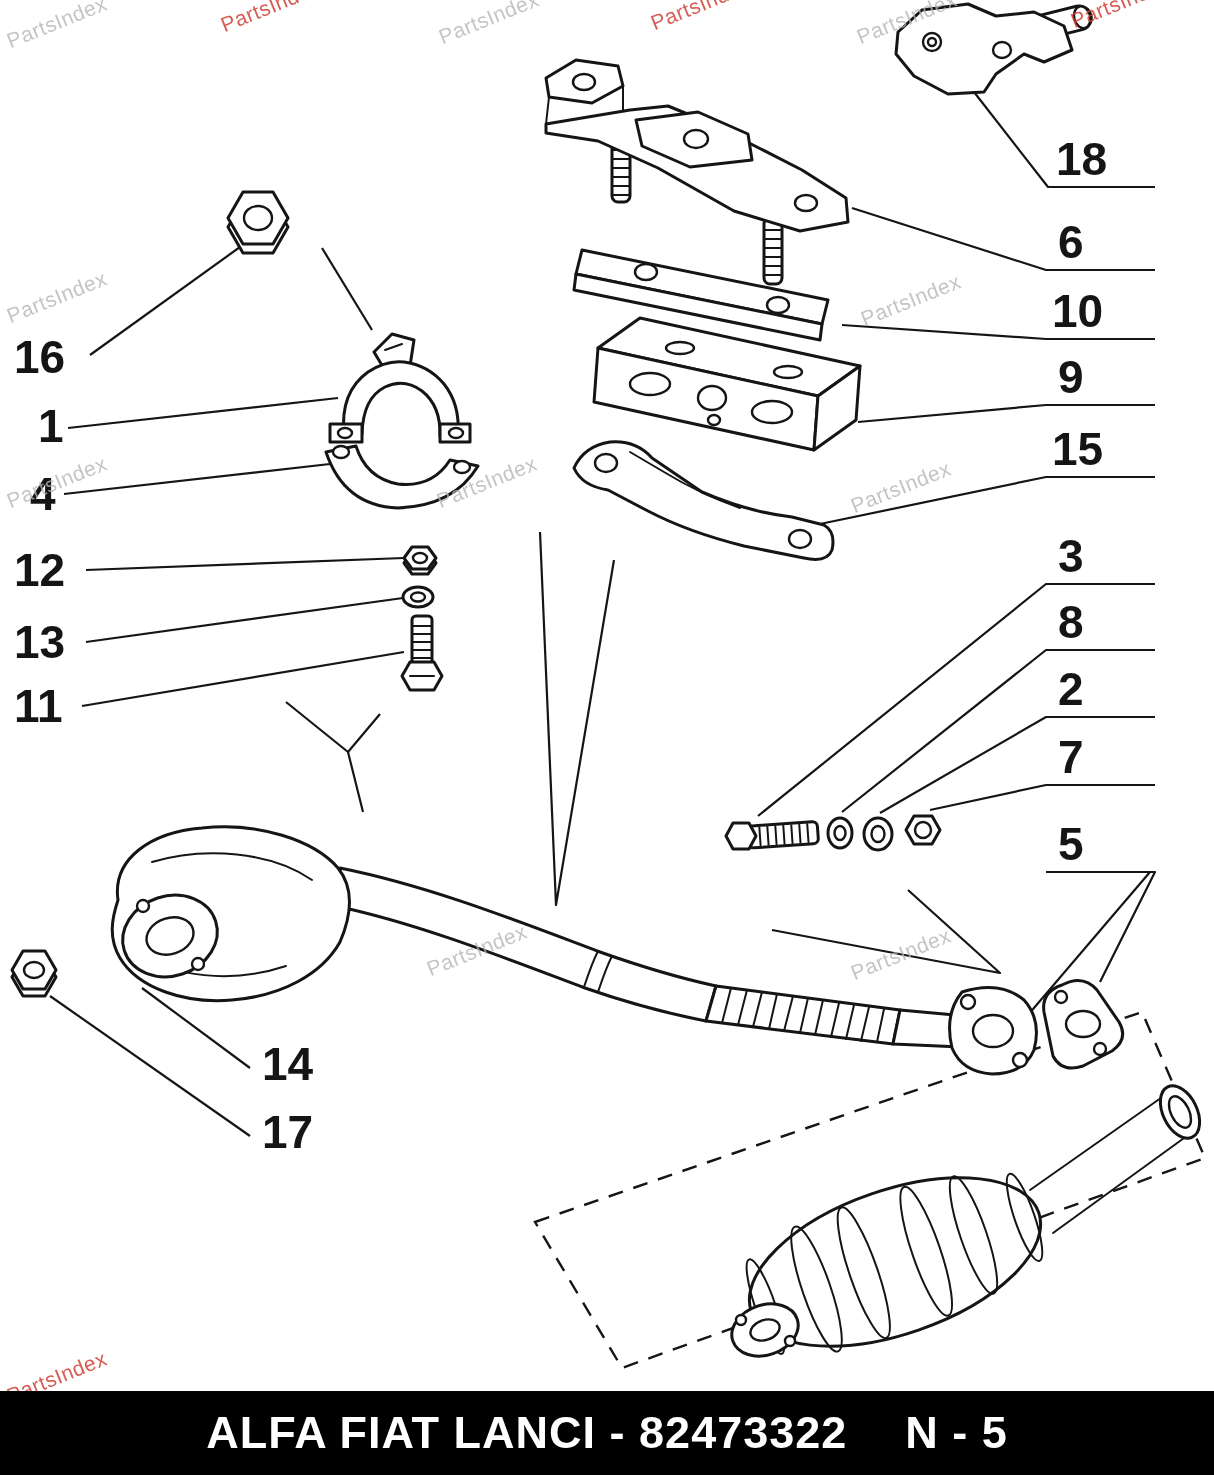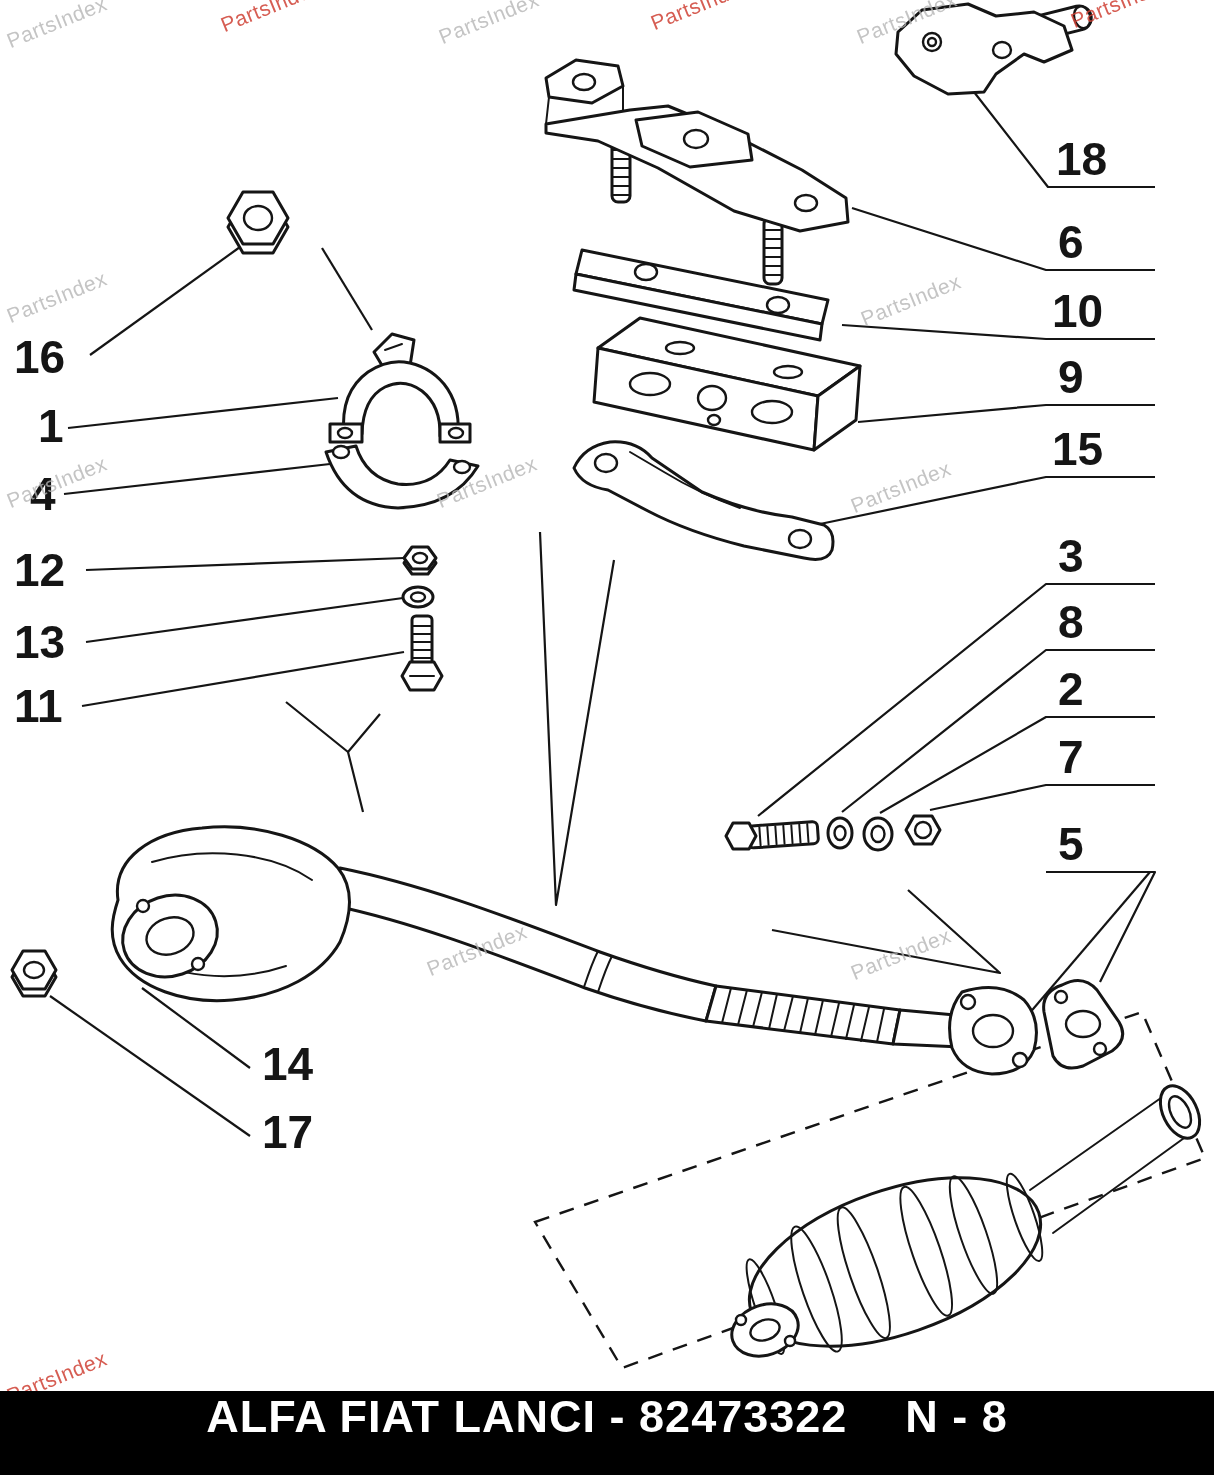--- a/index.html
+++ b/index.html
@@ -25,21 +25,21 @@
     font:400 21px "Liberation Sans", sans-serif; letter-spacing:.5px;
     transform:rotate(-22deg); transform-origin:0 50%;
   }
   .wm-gray { color:var(--watermark_gray,#b4b4b4); opacity:.78; }
   .wm-red  { color:var(--watermark_red,#cf4135);  opacity:.85; }
 
   
   .footer {
     position:absolute; left:0; right:0; bottom:0; height:84px;
     background:var(--footer_bg,#000000); color:var(--footer_fg,#ffffff);
-    display:flex; align-items:flex-start; justify-content:center; gap:58px;
+    display:flex; align-items:center; justify-content:center; gap:58px;
     font:700 45px "Liberation Sans", sans-serif; letter-spacing:1px;
   }
 </style>
 </head>
 <body>
 
 <div class="stage">
 
   <svg viewBox="0 0 1214 1475" width="1214" height="1475">
 
@@ -294,16 +294,16 @@
     <span class="wm wm-gray" style="left:8px;   top:490px;">PartsIndex</span>
     <span class="wm wm-gray" style="left:438px; top:490px;">PartsIndex</span>
     <span class="wm wm-gray" style="left:852px; top:495px;">PartsIndex</span>
     <span class="wm wm-gray" style="left:428px; top:958px;">PartsIndex</span>
     <span class="wm wm-gray" style="left:852px; top:962px;">PartsIndex</span>
     <span class="wm wm-red" style="left:8px;   top:1385px;">PartsIndex</span>
   </div>
 
   <div class="footer">
     <span>ALFA FIAT LANCI - 82473322</span>
-    <span>N - 8</span>
+    <span>N - 5</span>
   </div>
 
 </div>
 
 </body></html>

